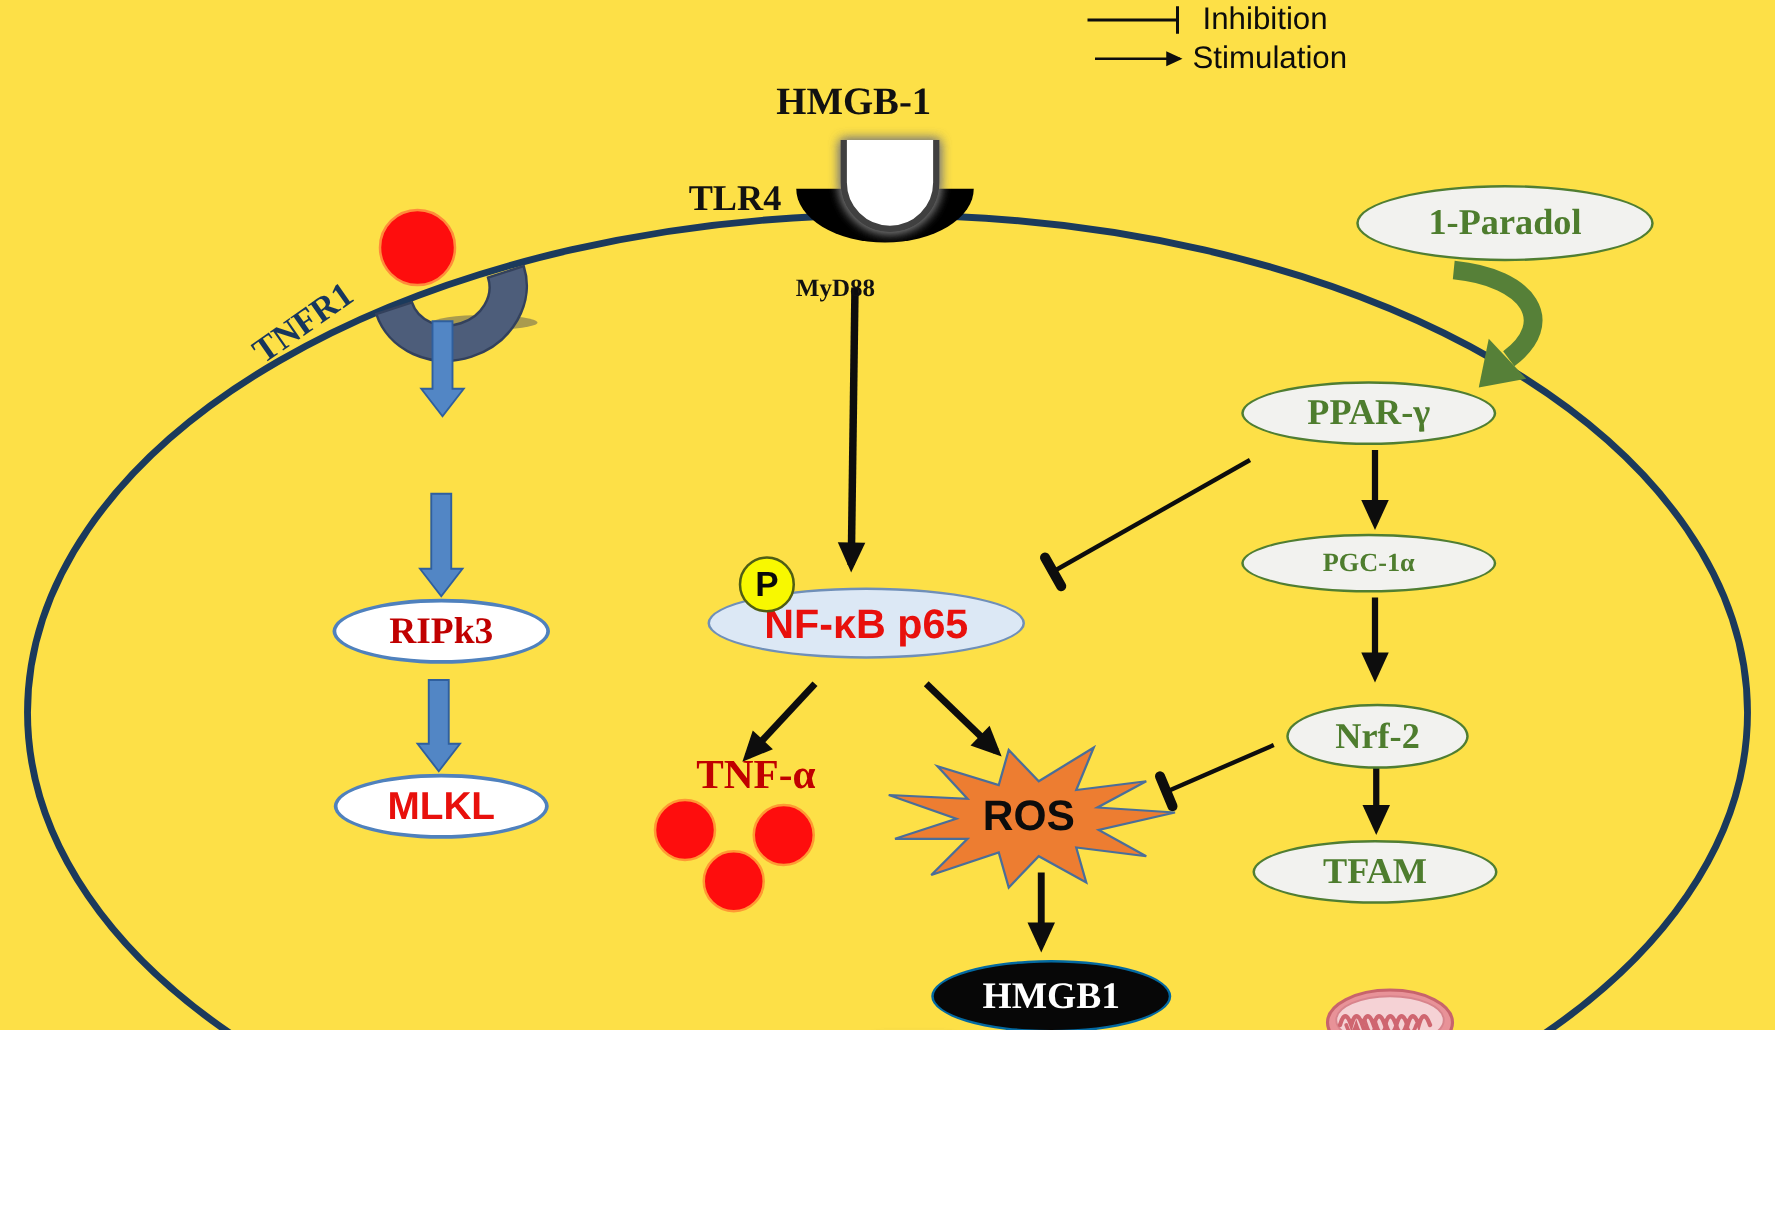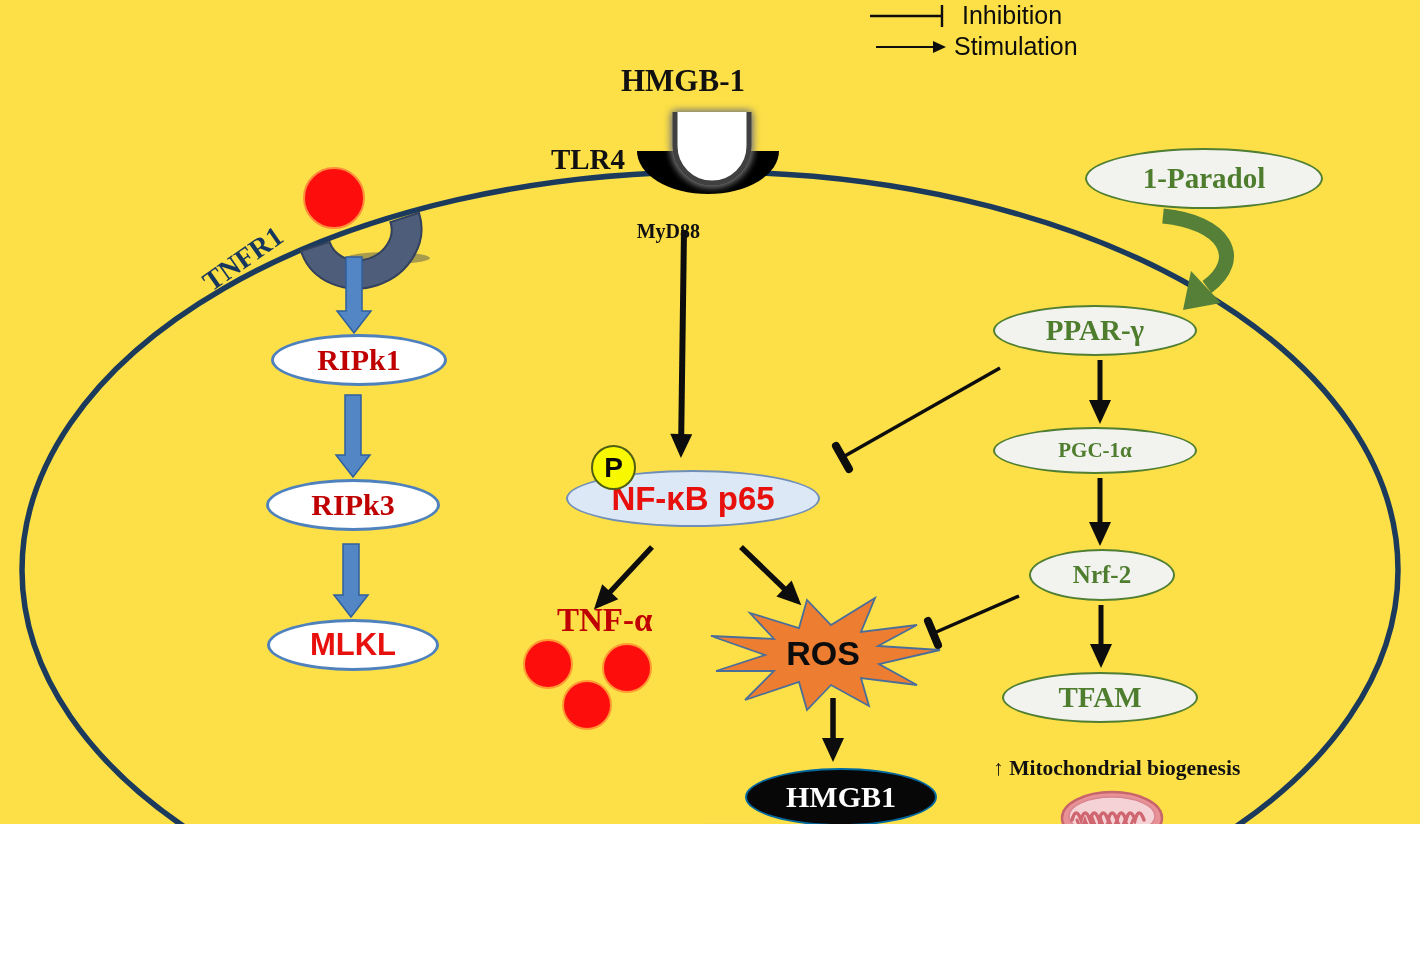--- a/index.html
+++ b/index.html
@@ -19,21 +19,21 @@
   #ripk1{left:271px;top:334px;width:176px;height:52px;}
   #ripk3{left:266px;top:479px;width:174px;height:52px;}
   #mlkl{left:267px;top:619px;width:172px;height:52px;color:#e8100c;font-size:31px;}
   #nfkb{left:566px;top:470px;width:254px;height:57px;background:#dce8f5;border:2.5px solid #6f8fb8;
         color:#e8100c;font-size:33px;}
   #pbadge{left:591px;top:445px;width:45px;height:45px;background:#f8f800;border:2.5px solid #4f5e14;
           color:#0a0a0a;font-size:28px;z-index:4;}
   #paradol{left:1085px;top:148px;width:238px;height:61px;font-size:29px;}
   #pparg{left:993px;top:305px;width:204px;height:51px;font-size:29px;}
   #pgc1a{left:993px;top:427px;width:204px;height:47px;font-size:21px;}
-  #nrf2{left:1029px;top:549px;width:146px;height:52px;font-size:25px;}
+  #nrf2{left:1029px;top:563px;width:146px;height:52px;font-size:29px;}
   #tfam{left:1002px;top:672px;width:196px;height:51px;font-size:29px;}
   #hmgb1n{left:745px;top:768px;width:192px;height:58px;background:#070707;border:2px solid #0369a1;
           color:#ffffff;font-size:30px;}
 
   #hmgb1-top{left:598px;top:63px;width:170px;text-align:center;font-size:31px;}
   #tlr4{left:538px;top:143px;width:100px;text-align:center;font-size:29px;}
   #myd88{left:600px;top:200px;width:100px;text-align:right;font-size:20px;margin-top:20px;}
   #tnfr1{left:168px;top:243px;width:150px;text-align:center;font-size:28px;color:#17365d;
          transform:rotate(-35deg);}
   #tnfa{left:557px;top:602px;width:130px;text-align:left;font-size:33px;color:#c00000;}
@@ -131,23 +131,21 @@
 
 <div class="lbl legend-text" id="legend-inh">Inhibition</div>
 <div class="lbl legend-text" id="legend-stim">Stimulation</div>
 
 <div class="lbl serifb" id="hmgb1-top">HMGB-1</div>
 <div class="lbl serifb" id="tlr4">TLR4</div>
 <div class="lbl serifb" id="myd88">MyD88</div>
 <div class="lbl serifb" id="tnfr1">TNFR1</div>
 <div class="lbl serifb" id="tnfa">TNF-α</div>
 <div class="lbl sansb" id="ros-label">ROS</div>
-<div class="lbl serifb" id="mito-label">↑ Mitochondrial biogenesis</div>
 
-<div class="node n-blue serifb" id="ripk1">RIPk1</div>
 <div class="node n-blue serifb" id="ripk3">RIPk3</div>
 <div class="node n-blue sansb" id="mlkl">MLKL</div>
 <div class="node sansb" id="nfkb">NF-κB p65</div>
 <div class="node sansb" id="pbadge">P</div>
 <div class="node n-green serifb" id="paradol">1-Paradol</div>
 <div class="node n-green serifb" id="pparg">PPAR-γ</div>
 <div class="node n-green serifb" id="pgc1a">PGC-1α</div>
 <div class="node n-green serifb" id="nrf2">Nrf-2</div>
 <div class="node n-green serifb" id="tfam">TFAM</div>
 <div class="node serifb" id="hmgb1n">HMGB1</div>

